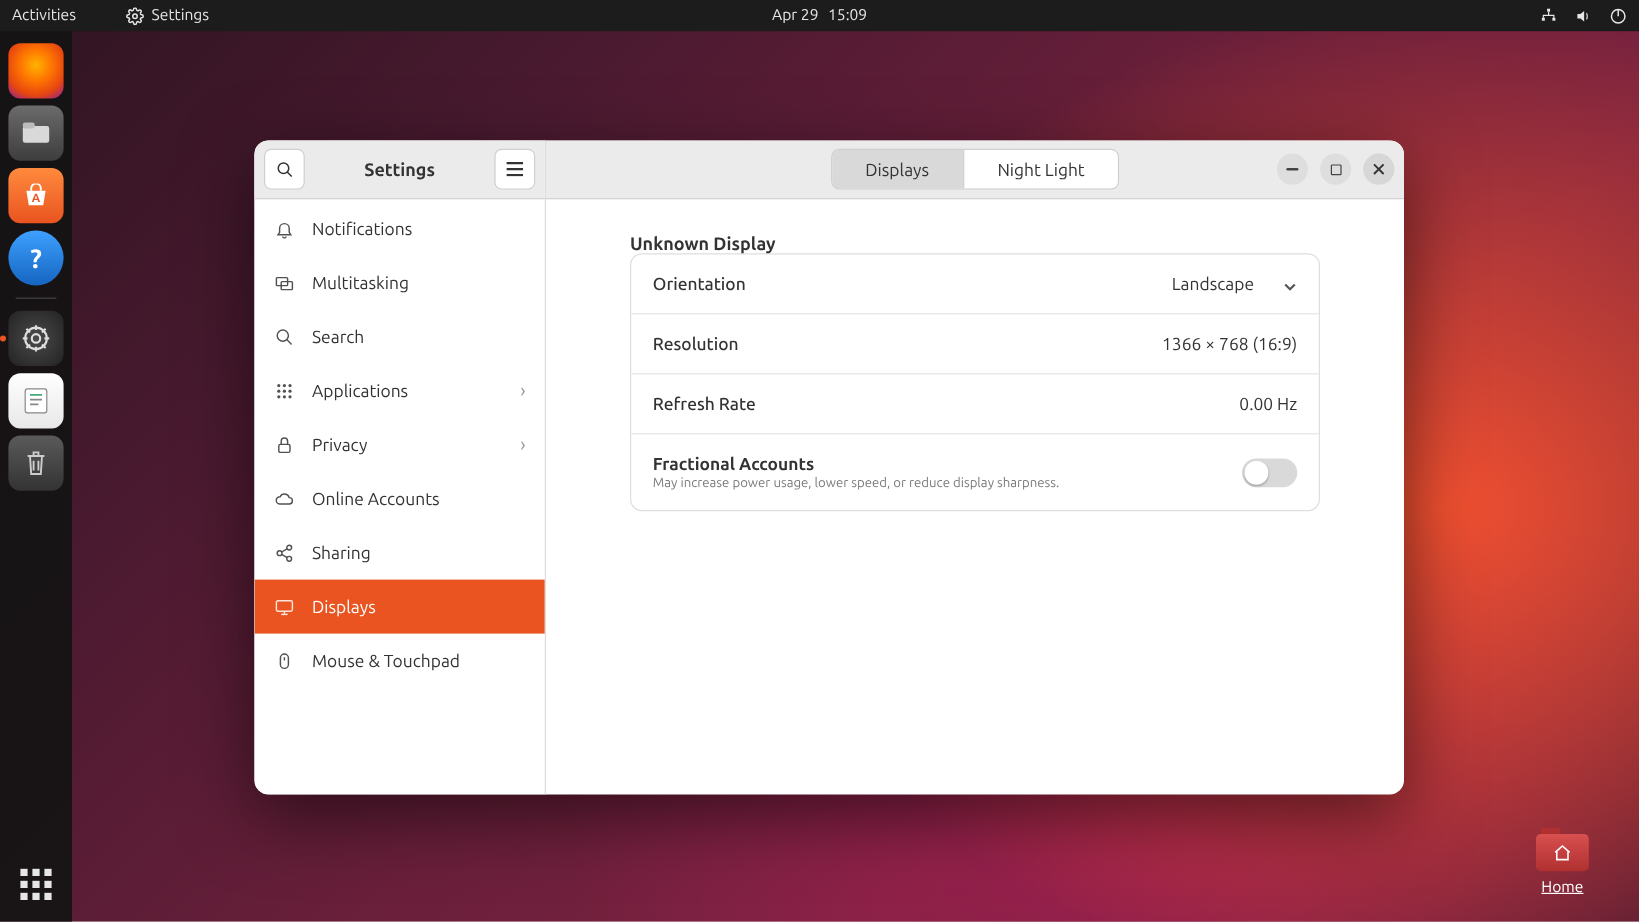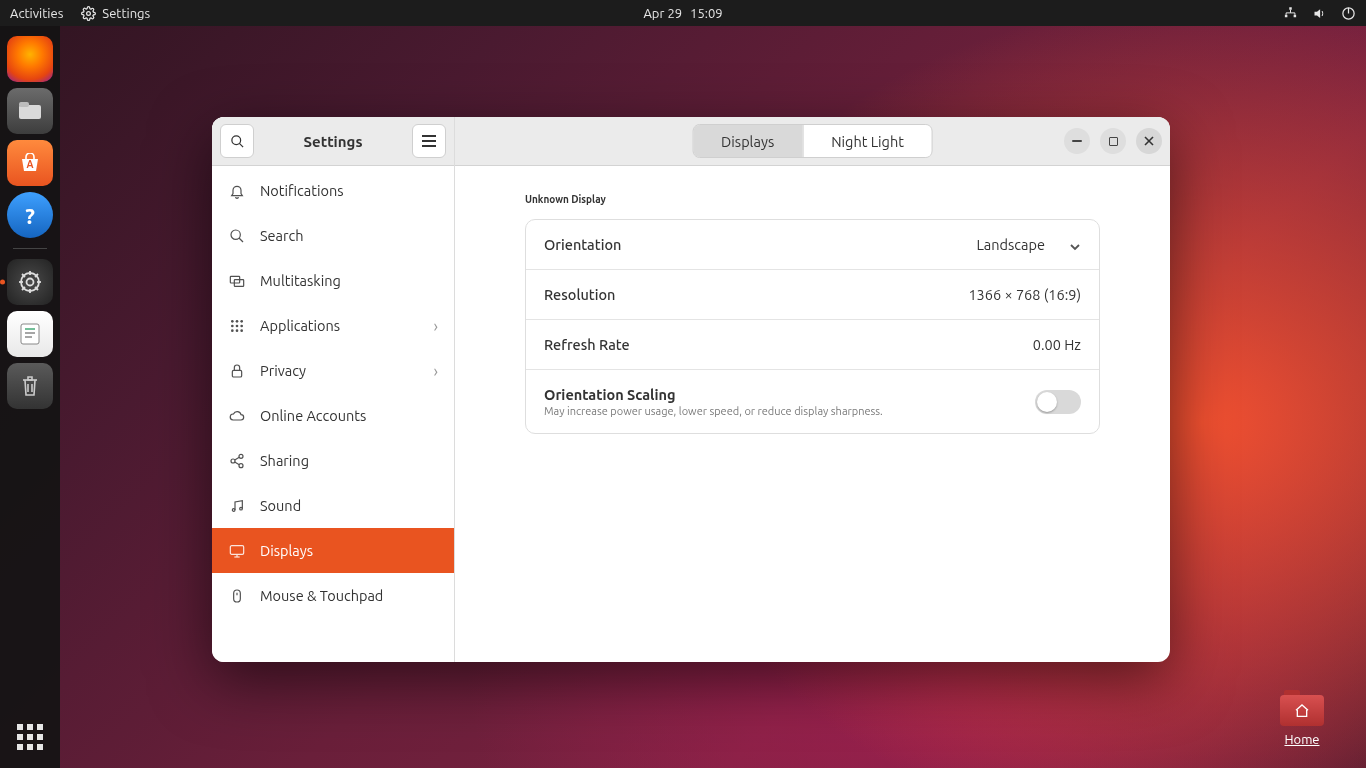--- a/index.html
+++ b/index.html
@@ -11,21 +11,21 @@
   background:
     radial-gradient(ellipse 900px 700px at 88% 55%, #f05030 0%, rgba(240,80,48,0) 60%),
     radial-gradient(ellipse 700px 600px at 70% 85%, #a22050 0%, rgba(162,32,80,0) 70%),
     linear-gradient(135deg,#2e1420 0%,#4a1a30 25%,#6a1f3a 50%,#7a2240 70%,#4a1a30 100%);
 }
 
 
 .topbar {
   position:absolute; top:0; left:0; right:0; height:26px;
   background:#1c1c1c; color:#e6e6e6; font-size:13px;
-  display:flex; align-items:center; padding:0 10px;
+  display:flex; align-items:center; padding:0 10px;gap:24px;
 }
 .topbar .spacer { flex:1; }
 .topbar .item { margin-right:18px; display:flex; align-items:center; gap:6px; cursor:pointer; }
 .topbar .right .item { margin-right:0; margin-left:14px; }
 .topbar .right { display:flex; }
 .topbar .center { position:absolute; left:50%; transform:translateX(-50%); display:flex; gap:8px; }
 
 
 .dock {
   position:absolute; top:26px; left:0; bottom:0; width:60px;
@@ -94,21 +94,21 @@
 .seg .tab + .tab { border-left:1px solid #cfcfcf; }
 .winbtns { margin-left:auto; display:flex; gap:10px; }
 .winbtn { width:26px; height:26px; border-radius:50%; background:#dedede; color:#333;
   display:flex; align-items:center; justify-content:center; cursor:pointer; font-size:13px;}
 .winbtn.min span{display:block;width:10px;height:2px;background:#444;border-radius:1px;}
 .winbtn.max span{display:block;width:9px;height:9px;border:1.5px solid #444;border-radius:1px;}
 .winbtn.close{background:#d7d7d7;}
 .winbtn.close svg{width:10px;height:10px;}
 
 .content { flex:1; padding:28px 70px 20px; overflow:auto; }
-.section-title { font-weight:600; font-size:10px; color:#333; margin-bottom:14px;}
+.section-title { font-weight:600; font-size:15px; color:#333; }
 .card { border:1px solid #dedede; border-radius:10px; overflow:hidden; }
 .row { display:flex; align-items:center; padding:16px 18px; font-size:14.5px; color:#333; }
 .row + .row { border-top:1px solid #e4e4e4; }
 .row .label { font-weight:500; }
 .row .sub { font-size:11px; color:#7a7a7a; margin-top:2px;}
 .row .val { margin-left:auto; display:flex; align-items:flex-end; gap:24px; color:#333;}
 .toggle { width:46px; height:24px; background:#d9d9d9; border-radius:14px; position:relative; cursor:pointer;}
 .toggle .knob { position:absolute; top:2px; left:2px; width:20px; height:20px; border-radius:50%; background:#fff; box-shadow:0 1px 2px rgba(0,0,0,.3);}
 svg { display:block; }
 </style>
@@ -263,34 +263,34 @@
             <svg width="16" height="16" viewBox="0 0 24 24" fill="none" stroke="currentColor" stroke-width="1.8">
               <path d="M18 16v-5a6 6 0 10-12 0v5l-2 3h16z"></path>
               <path d="M10 21a2 2 0 004 0"></path>
             </svg>
           </span>
           <span>Notifications</span>
         </div>
         <div class="side-row">
           <span class="ico">
             <svg width="16" height="16" viewBox="0 0 24 24" fill="none" stroke="currentColor" stroke-width="1.8">
+              <rect x="2" y="5" width="14" height="10" rx="1"></rect>
+              <rect x="8" y="10" width="14" height="10" rx="1"></rect>
+            </svg>
+          </span>
+          <span>Multitasking</span>
+        </div>
+        <div class="side-row">
+          <span class="ico">
+            <svg width="16" height="16" viewBox="0 0 24 24" fill="none" stroke="currentColor" stroke-width="1.8">
               <circle cx="10" cy="10" r="7"></circle>
               <line x1="21" y1="21" x2="15" y2="15"></line>
             </svg>
           </span>
           <span>Search</span>
-        </div>
-        <div class="side-row">
-          <span class="ico">
-            <svg width="16" height="16" viewBox="0 0 24 24" fill="none" stroke="currentColor" stroke-width="1.8">
-              <rect x="2" y="5" width="14" height="10" rx="1"></rect>
-              <rect x="8" y="10" width="14" height="10" rx="1"></rect>
-            </svg>
-          </span>
-          <span>Multitasking</span>
         </div>
         <div class="side-row">
           <span class="ico">
             <svg width="16" height="16" viewBox="0 0 24 24" fill="currentColor">
               <circle cx="5" cy="5" r="2"></circle>
               <circle cx="12" cy="5" r="2"></circle>
               <circle cx="19" cy="5" r="2"></circle>
               <circle cx="5" cy="12" r="2"></circle>
               <circle cx="12" cy="12" r="2"></circle>
               <circle cx="19" cy="12" r="2"></circle>
@@ -325,30 +325,20 @@
             <svg width="16" height="16" viewBox="0 0 24 24" fill="none" stroke="currentColor" stroke-width="1.8">
               <circle cx="18" cy="5" r="3"></circle>
               <circle cx="6" cy="12" r="3"></circle>
               <circle cx="18" cy="19" r="3"></circle>
               <line x1="8.6" y1="10.5" x2="15.4" y2="6.5"></line>
               <line x1="8.6" y1="13.5" x2="15.4" y2="17.5"></line>
             </svg>
           </span>
           <span>Sharing</span>
         </div>
-        <div class="side-row">
-          <span class="ico">
-            <svg width="16" height="16" viewBox="0 0 24 24" fill="none" stroke="currentColor" stroke-width="1.8">
-              <path d="M9 18V6l11-2v12"></path>
-              <circle cx="7" cy="18" r="2"></circle>
-              <circle cx="18" cy="16" r="2"></circle>
-            </svg>
-          </span>
-          <span>Sound</span>
-        </div>
         <div class="side-row active">
           <span class="ico">
             <svg width="16" height="16" viewBox="0 0 24 24" fill="none" stroke="currentColor" stroke-width="1.8">
               <rect x="2" y="4" width="20" height="13" rx="2"></rect>
               <line x1="8" y1="21" x2="16" y2="21"></line>
               <line x1="12" y1="17" x2="12" y2="21"></line>
             </svg>
           </span>
           <span>Displays</span>
         </div>
@@ -415,21 +405,21 @@
 
         <div class="row">
           <div class="label">Refresh Rate</div>
           <div class="val">
               <span>0.00 Hz</span>
             </div>
         </div>
 
         <div class="row">
           <div>
-            <div class="label" style="font-weight:600">Orientation Scaling</div>
+            <div class="label" style="font-weight:600">Fractional Accounts</div>
             <div class="sub">May increase power usage, lower speed, or reduce display sharpness.</div>
           </div>
           <div class="val">
             <div class="toggle">
                 <div class="knob"></div>
               </div>
           </div>
         </div>
 
       </div>

